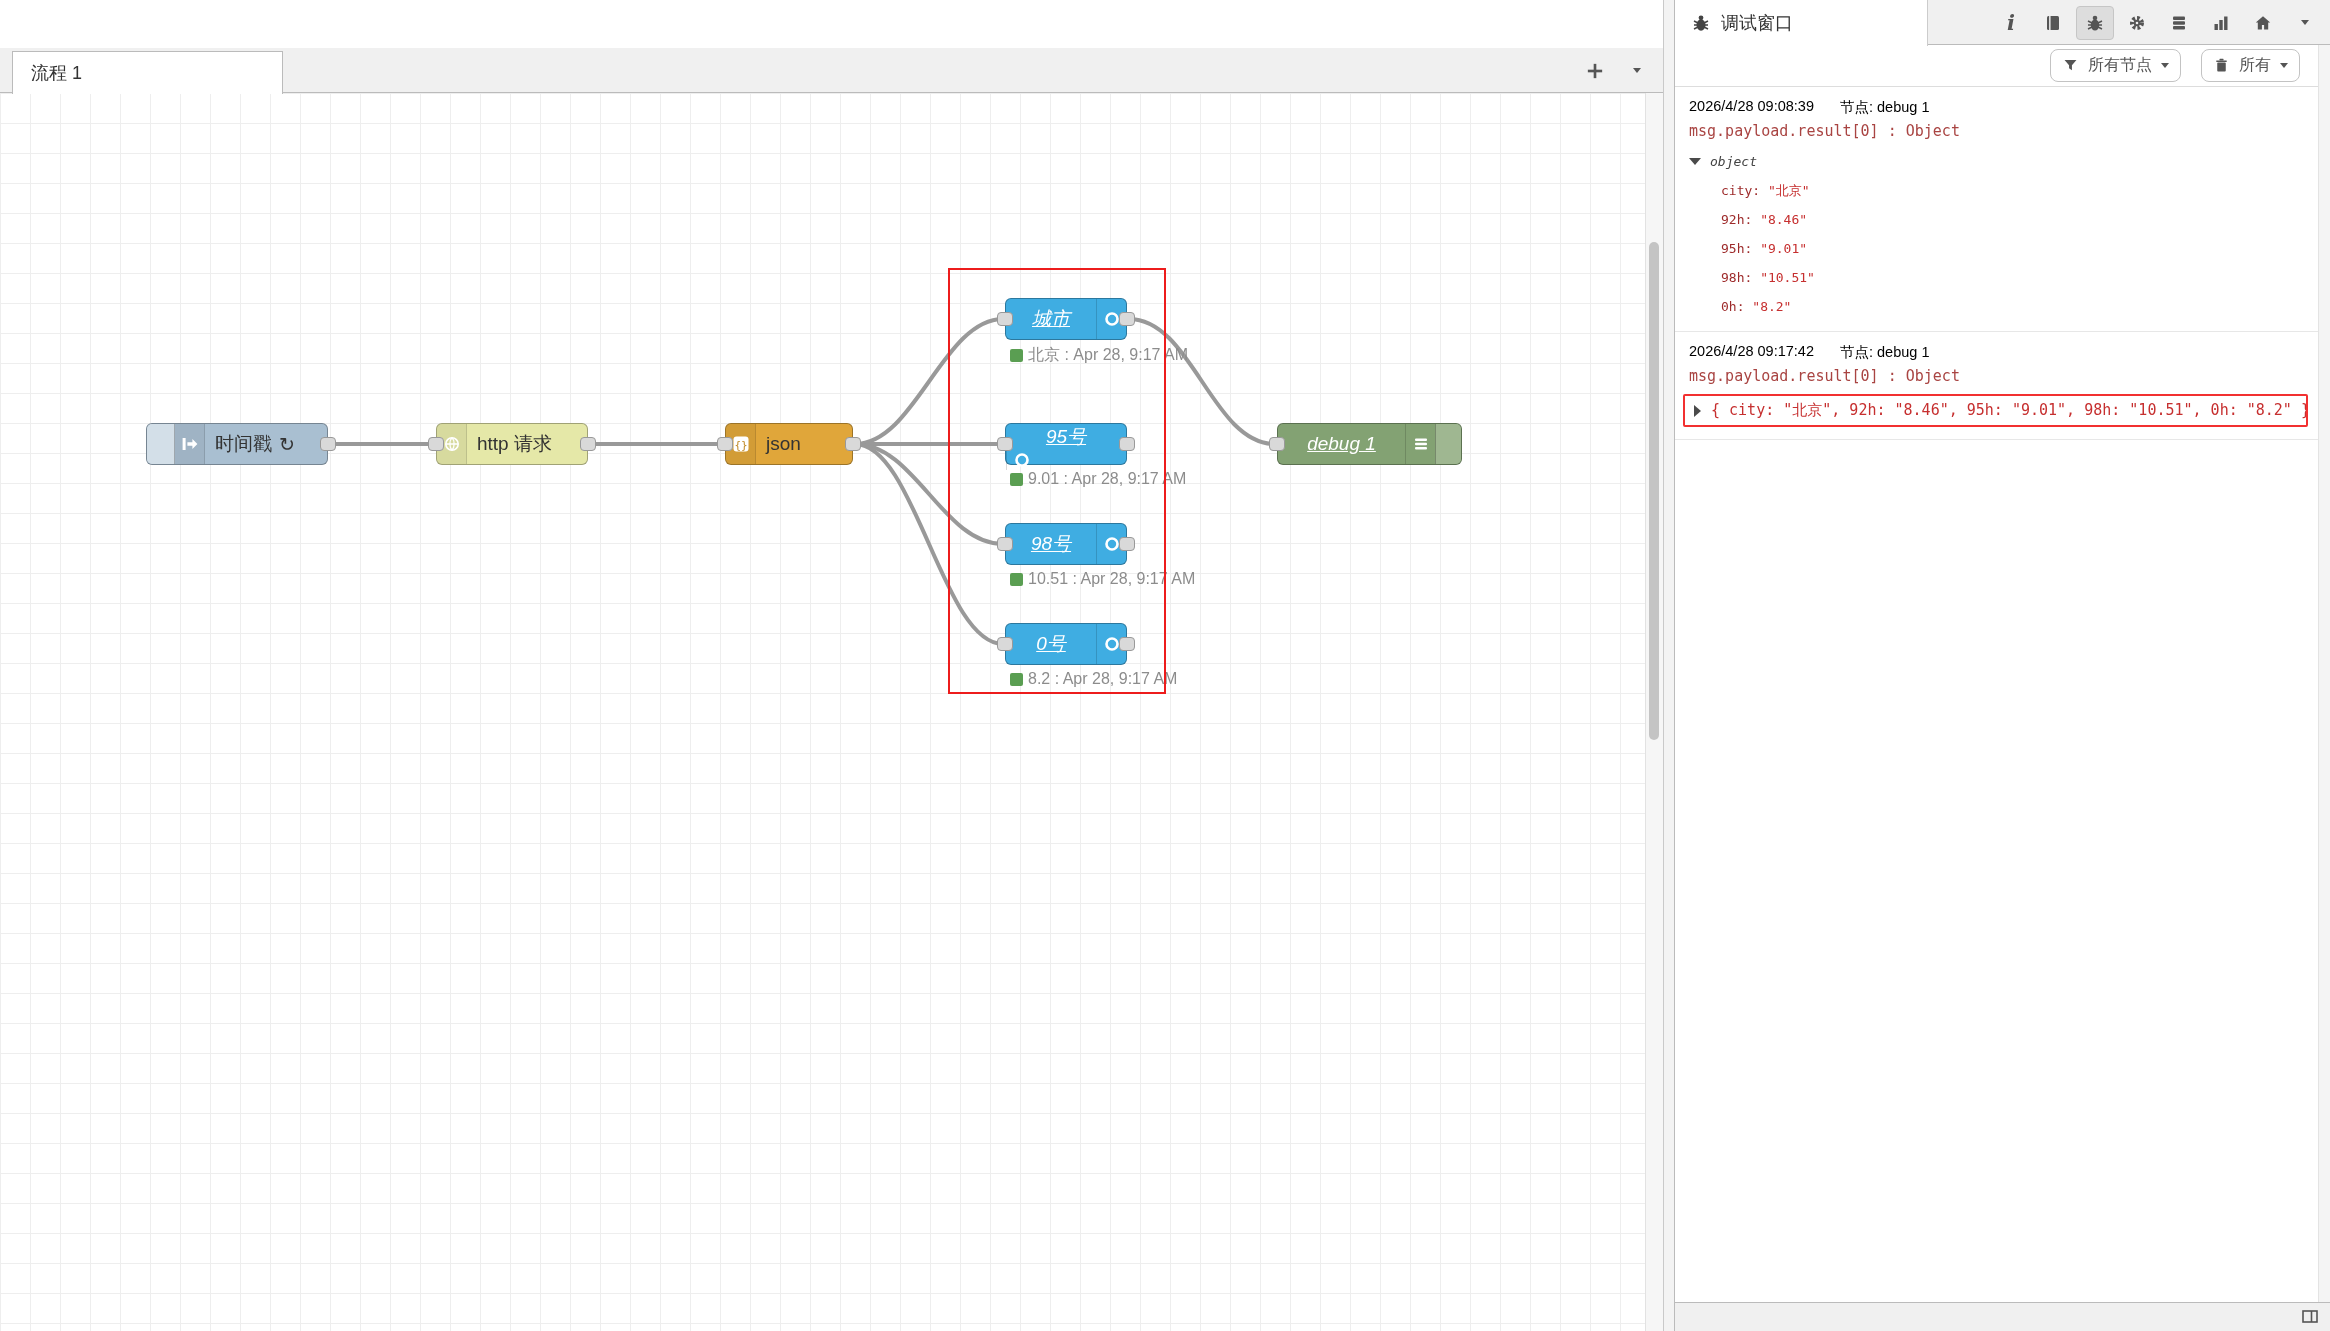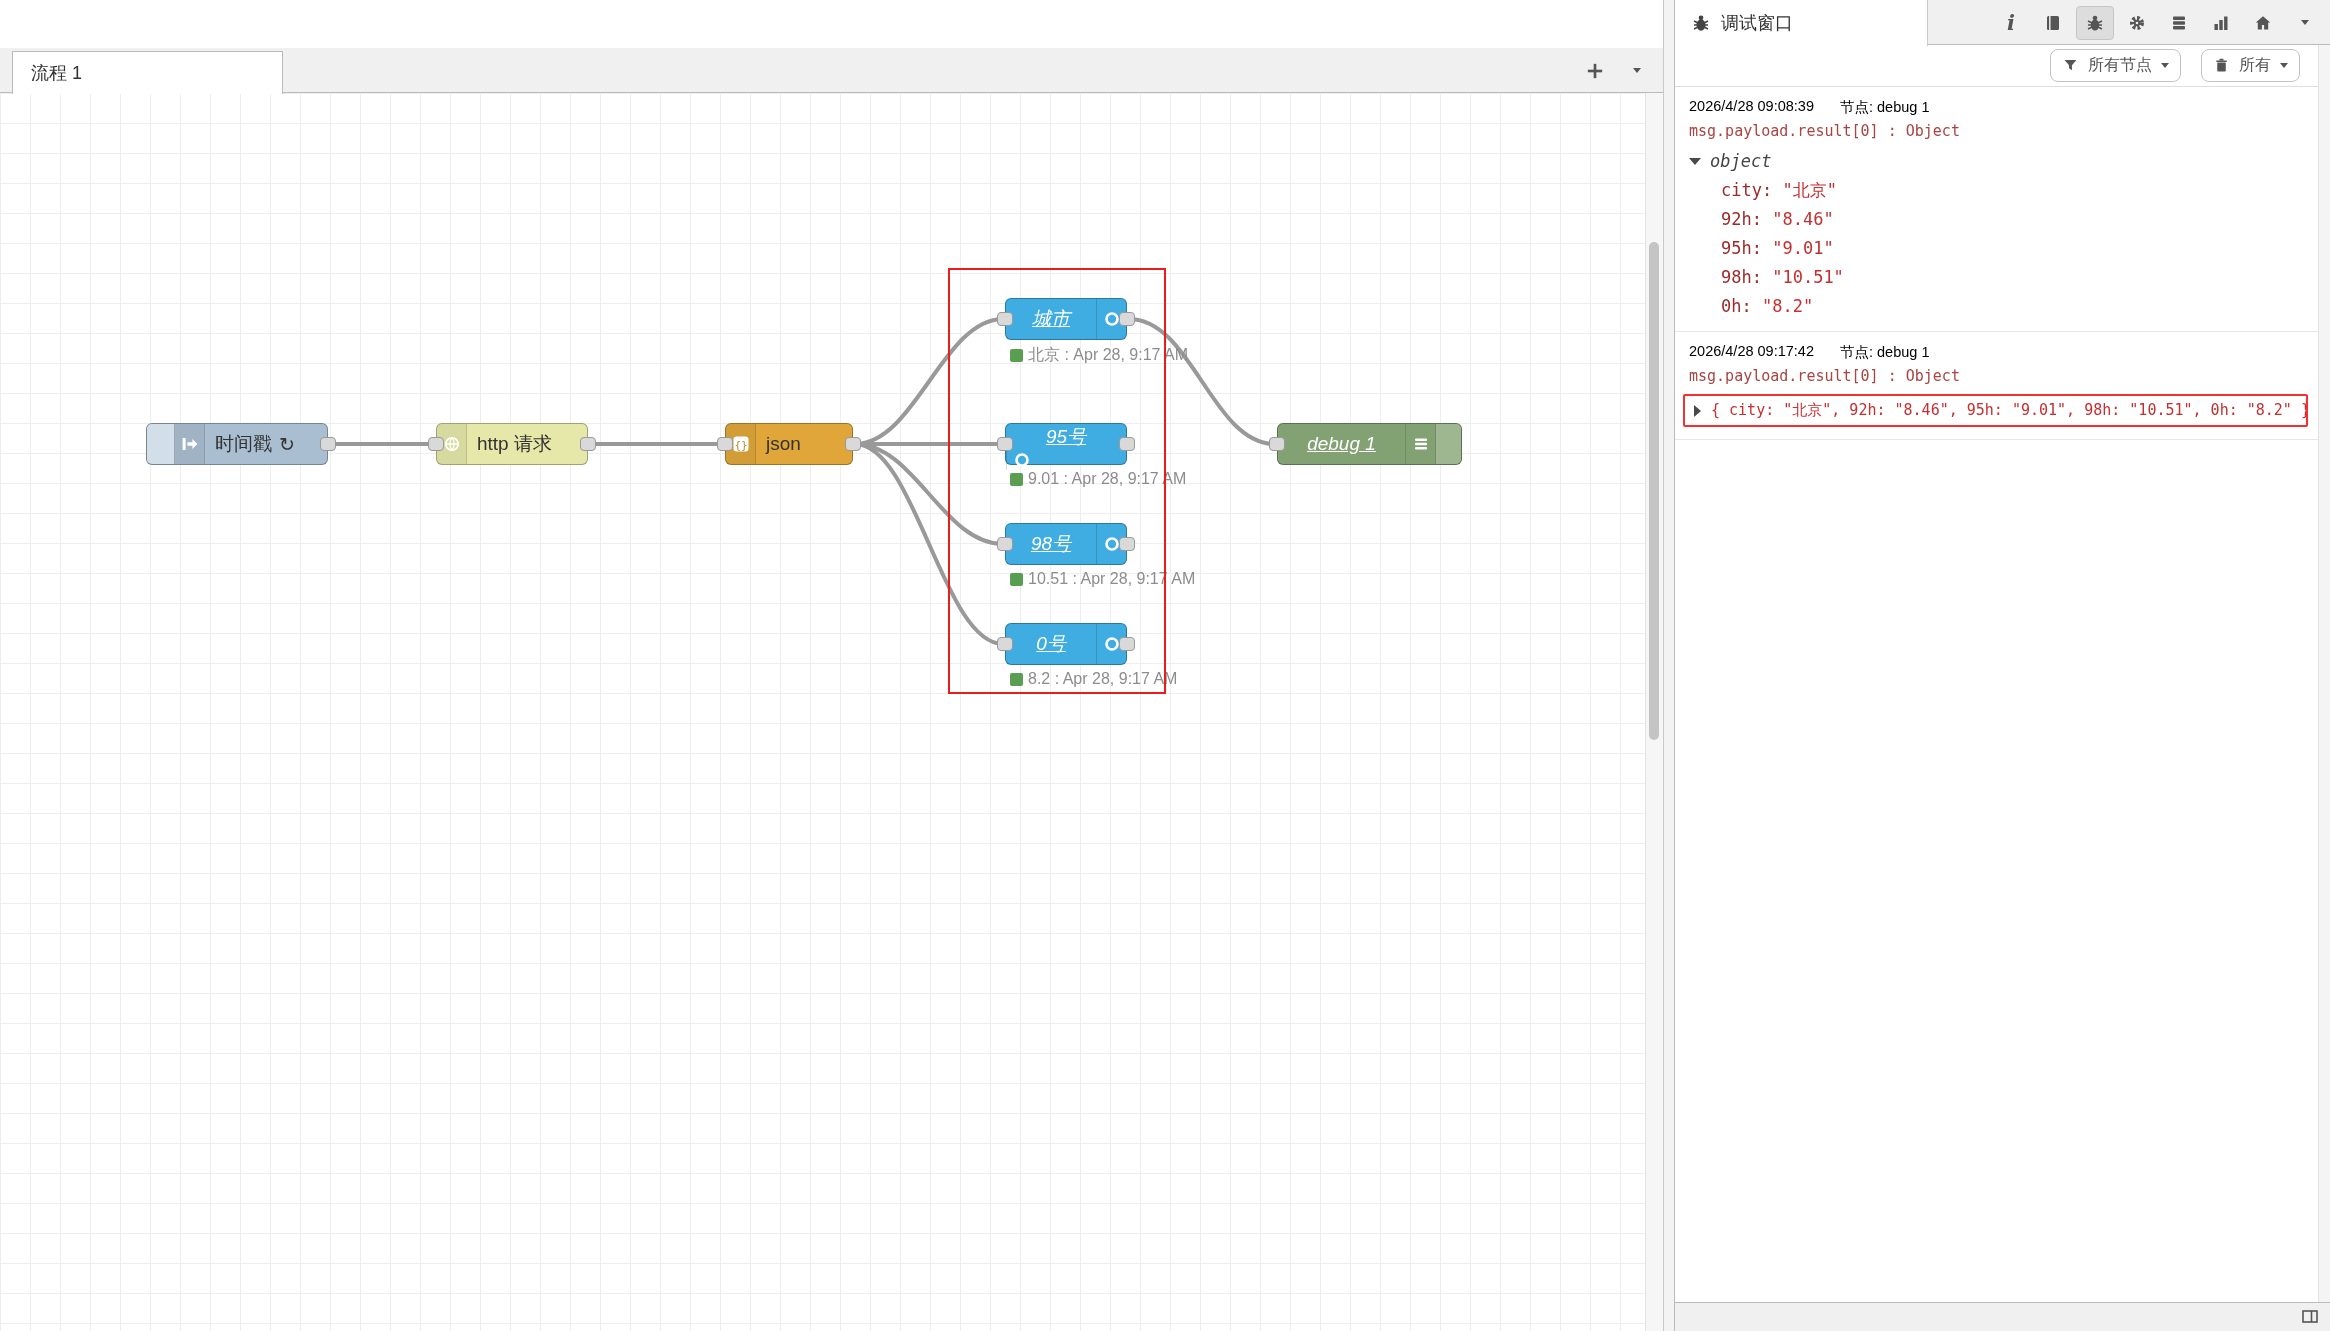--- a/index.html
+++ b/index.html
@@ -96,21 +96,21 @@
   .sb-filterbar{position:absolute;left:0;top:45px;width:655px;height:42px;background:#fff;
     border-bottom:1px solid #ddd;display:flex;align-items:center;justify-content:flex-end;
     gap:20px;padding-right:30px;}
   .fbtn{display:flex;align-items:center;gap:9px;padding:5px 11px;border:1px solid #c3c3c3;border-radius:8px;
     background:#fff;font-size:16px;color:#555;cursor:pointer;}
 
   .sb-messages{position:absolute;left:0;top:87px;width:643px;height:1215px;background:#fff;overflow:hidden;}
   .sb-msg{border-bottom:1px solid #e7e7e7;padding-bottom:8px;}
   .msg-header{display:flex;gap:26px;padding:11px 14px 2px;font-size:14.5px;color:#000000;}
   .msg-path{padding:3px 14px;font-family:"DejaVu Sans Mono",monospace;font-size:15px;color:var(--debug-path,#a94442);}
-  .msg-tree{padding:4px 14px 2px;font-family:"DejaVu Sans Mono",monospace;font-size:17px;}
+  .msg-tree{padding:4px 14px 2px;font-family:"DejaVu Sans Mono",monospace;font-size:13px;}
   .tree-root{display:flex;align-items:center;gap:9px;color:#444;font-style:italic;line-height:29px;cursor:pointer;}
   .tree-row{padding-left:32px;line-height:29px;white-space:nowrap;}
   .k{color:var(--debug-key,#9d2a2a);}
   .k::after{content:": ";}
   .v{color:var(--debug-value,#c62f2f);}
   .msg-collapsed{margin:6px 10px 4px 8px;border:2px solid #f23030;border-radius:2px;padding:5px 9px;
     display:flex;gap:10px;align-items:center;font-family:"DejaVu Sans Mono",monospace;font-size:15px;
     color:var(--debug-value,#c62f2f);white-space:nowrap;overflow:hidden;cursor:pointer;}
 
   .sb-scroll{position:absolute;right:0;top:45px;bottom:29px;width:12px;background:#f4f4f4;

